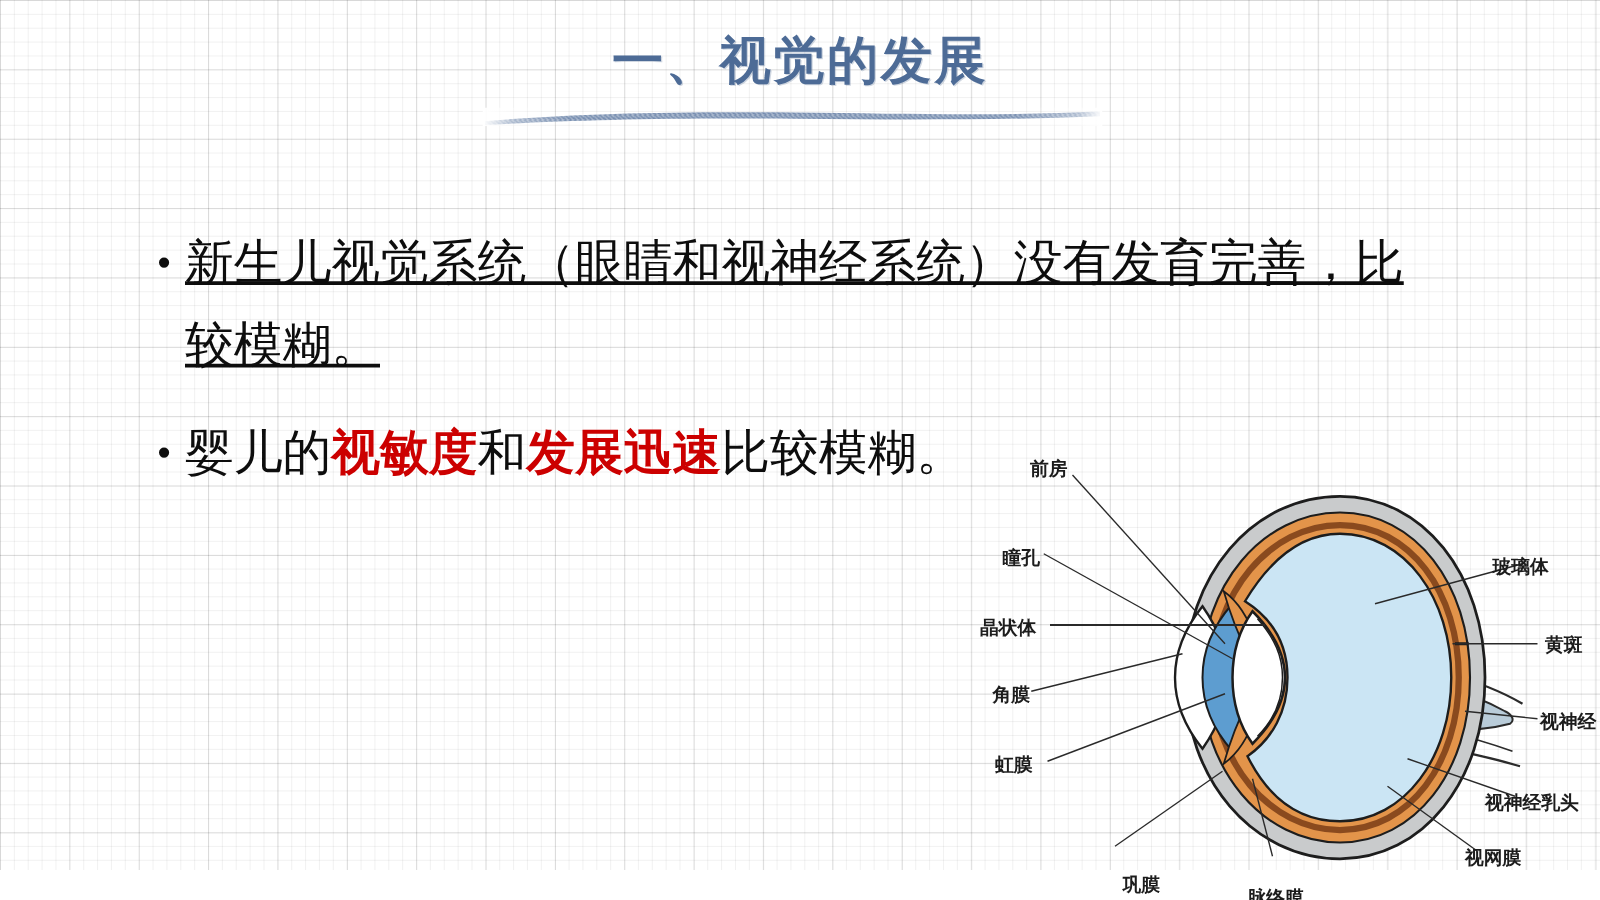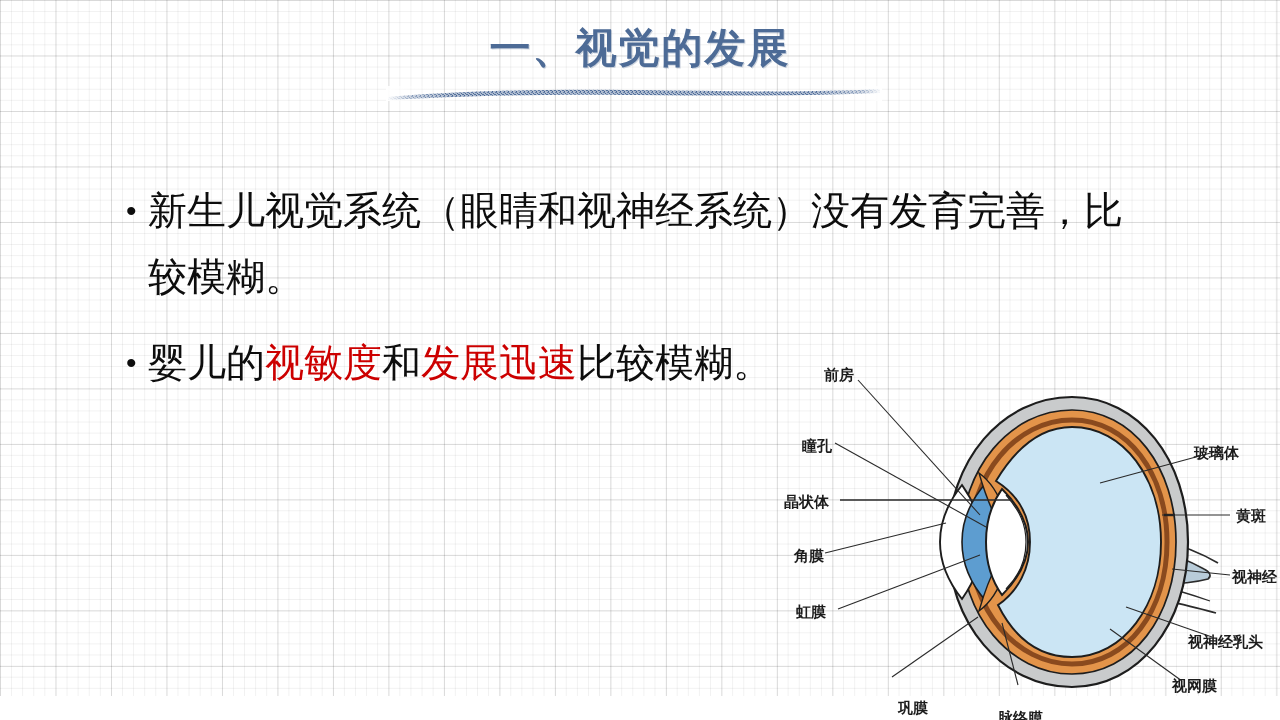--- a/index.html
+++ b/index.html
@@ -90,25 +90,25 @@
     line-height: 66px;
     color: #0d0d0d;
     text-align: left;
   }
 
   .bullet-text {
     flex: 1 1 auto;
     max-width: 990px;
   }
 
-  #bullet-1 .bullet-text { max-width: 1000px; }
+  #bullet-1 .bullet-text { max-width: 1000px; text-decoration: underline; }
 
   .hl-red {
     color: #cc0000;
-    font-weight: normal;
+    font-weight: bold;
     text-align: center;
   }
 
   
   #eye-figure {
     position: absolute;
     left: 780px;
     top: 355px;
     width: 500px;
     height: 374px;

